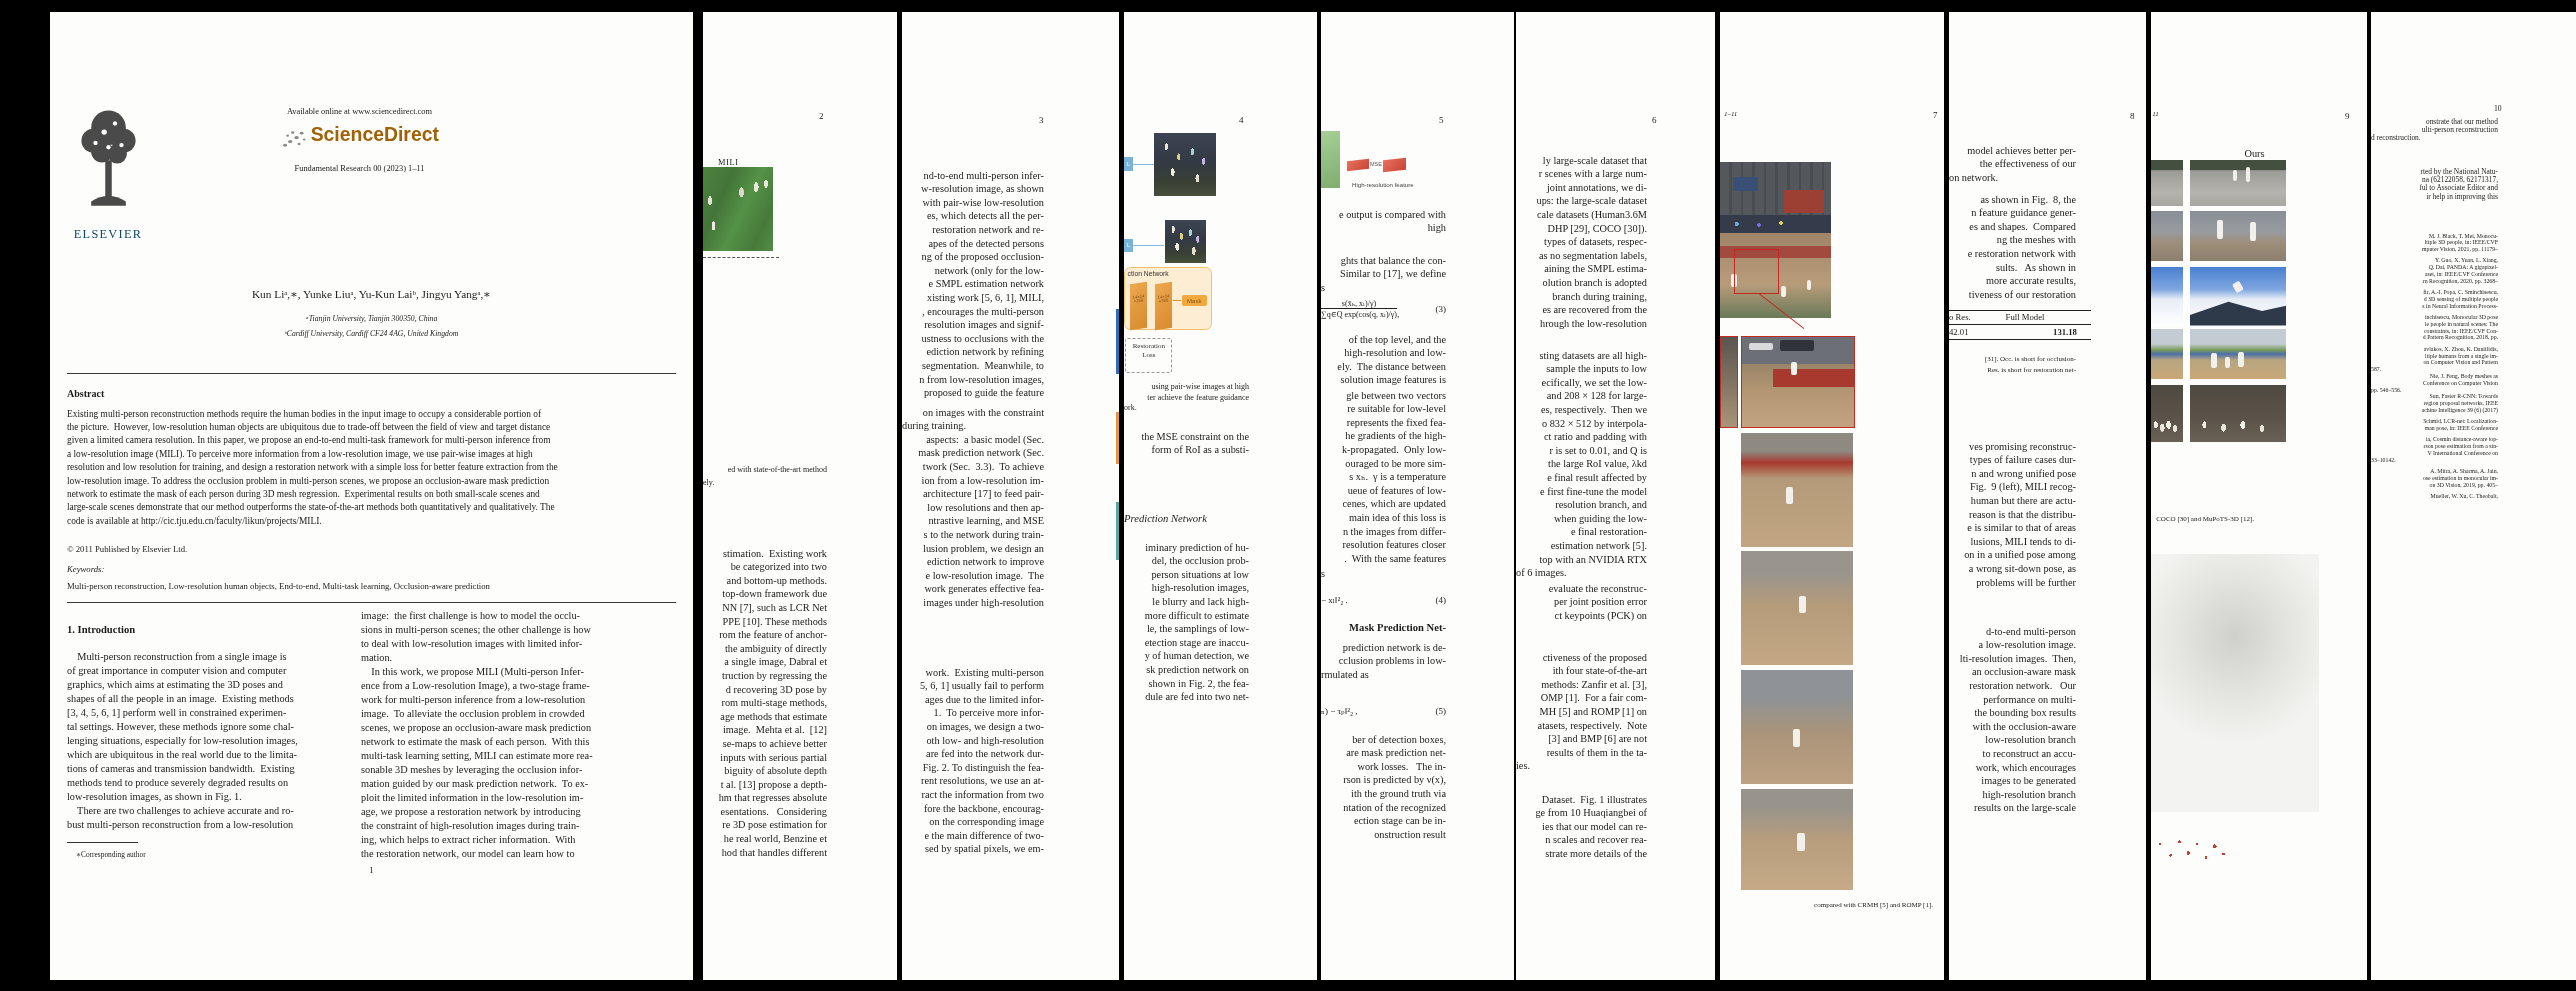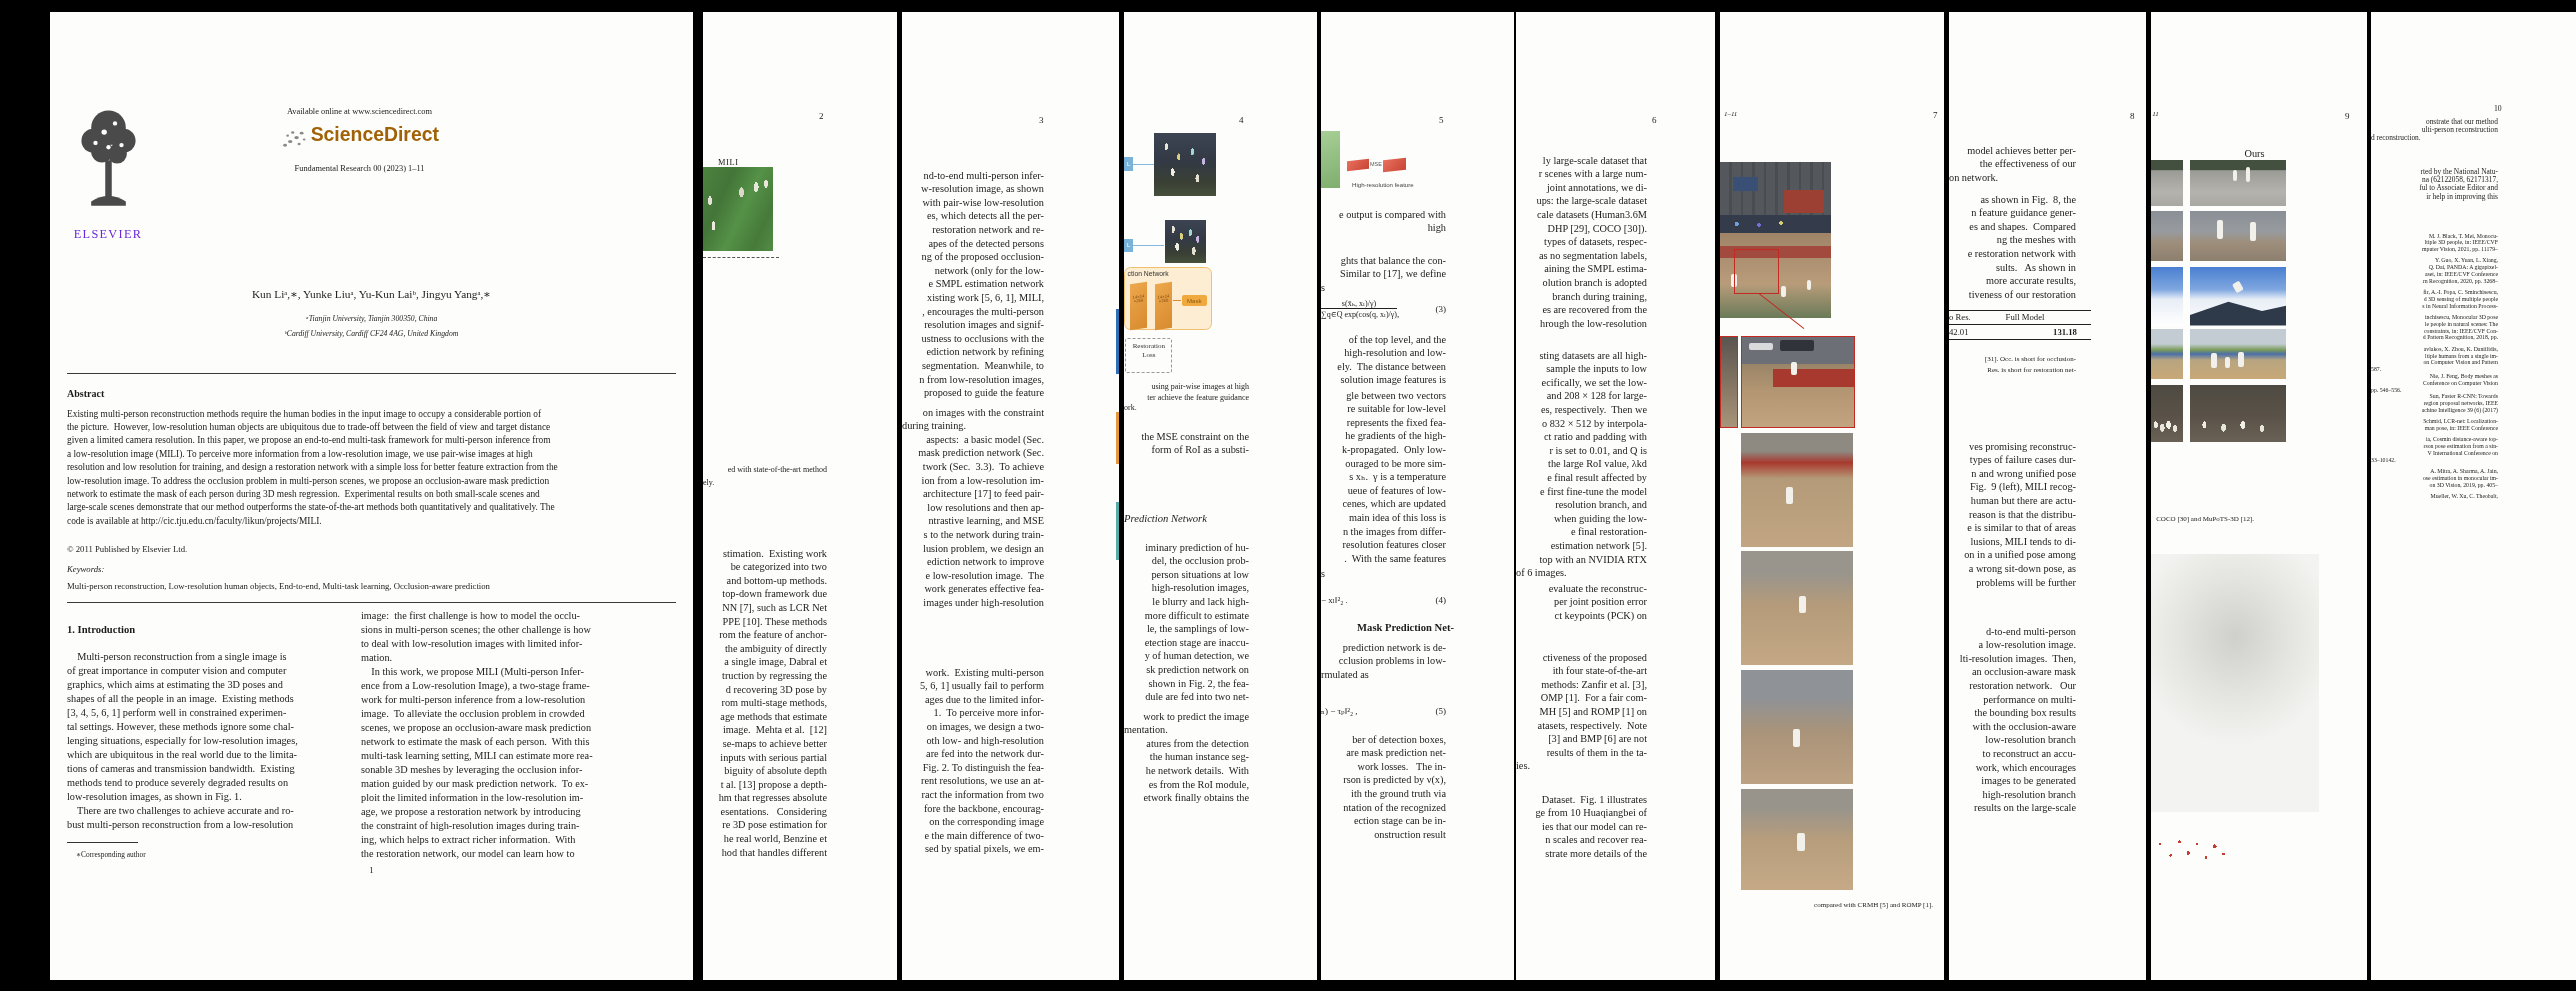--- a/index.html
+++ b/index.html
@@ -19,21 +19,21 @@
   .pgnum{font-size:9px;color:#222;}
   .ital{font-style:italic;}
   .bold{font-weight:bold;}
   .ctr{text-align:center;}
   .rule{background:#3a3a3a;height:1px;}
   
   .procedia{border-top:4.5px double #0a0a0a;border-bottom:4.5px double #0a0a0a;text-align:center;
             font-family:"Liberation Sans","DejaVu Sans",sans-serif;font-size:17px;line-height:23px;padding:5.2px 2.6px;}
   .procedia .sci{text-decoration:underline;}
   .sd-brand{font-family:"Liberation Sans","DejaVu Sans",sans-serif;font-weight:bold;font-size:19.4px;color:#a16207;}
-  .elsv{font-size:12.3px;letter-spacing:1.3px;color:#6d28d9;}
+  .elsv{font-size:12.3px;letter-spacing:1.3px;color:#0c4a6e;}
   
   .eqrow{position:absolute;display:flex;justify-content:space-between;align-items:center;font-size:9px;}
   .frac{display:inline-block;text-align:center;font-size:8px;}
   .frac .num{border-bottom:0.6px solid #222;padding:0 2.6px 0.6px 2.6px;display:block;}
   .frac .den{display:block;padding-top:0.6px;}
   
   .photo{position:absolute;overflow:hidden;}
   .redbox{position:absolute;border:1.3px solid #c22a22;}
   .redline{position:absolute;height:1.3px;background:#c22a22;transform-origin:left center;}
   .ph-soccer{background:
@@ -349,29 +349,20 @@
       <div class="ln">high-resolution images,</div>
       <div class="ln">le blurry and lack high-</div>
       <div class="ln">more difficult to estimate</div>
       <div class="ln">le, the samplings of low-</div>
       <div class="ln">etection stage are inaccu-</div>
       <div class="ln">y of human detection, we</div>
       <div class="ln">sk prediction network on</div>
       <div class="ln">shown in Fig. 2, the fea-</div>
       <div class="ln">dule are fed into two net-</div>
     </div>
-  <div class="abs alignR t16" style="left:0;top:698px;width:125px;">
-      <div class="ln">work to predict the image</div>
-      <div class="ln lnL">mentation.</div>
-      <div class="ln">atures from the detection</div>
-      <div class="ln">the human instance seg-</div>
-      <div class="ln">he network details.  With</div>
-      <div class="ln">es from the RoI module,</div>
-      <div class="ln">etwork finally obtains the</div>
-    </div>
 </div>
 
 <div class="page" style="left:1321px;width:193px;">
   <div class="abs pgnum" style="left:118px;top:103px;">5</div>
   <div class="greenslab" style="left:0;top:119px;width:19.4px;height:57px;"></div>
   <div class="redslab" style="left:26px;top:148px;width:22px;height:10.3px;"></div>
   <div class="abs" style="left:49px;top:149px;font-size:5.5px;color:#5a5a5a;font-family:'Liberation Sans',sans-serif;">MSE</div>
   <div class="redslab" style="left:62px;top:147px;width:23px;height:11.6px;"></div>
   <div class="abs" style="left:31px;top:169px;font-size:6.1px;color:#444;font-family:'Liberation Sans',sans-serif;">High-resolution feature</div>
   <div class="abs alignR t16" style="left:0;top:196px;width:125px;"><span>e output is compared with high</span></div>
@@ -408,21 +399,21 @@
       <div class="ln">main idea of this loss is</div>
       <div class="ln">n the images from differ-</div>
       <div class="ln">resolution features closer</div>
       <div class="ln">.  With the same features</div>
     </div>
   <div class="abs t16" style="left:0;top:555px;">s</div>
   <div class="eqrow" style="left:0;top:583px;width:125px;">
     <span>− xₗ‖²₂ .</span>
     <span>(4)</span>
   </div>
-  <div class="abs bold" style="left:0;top:610px;font-size:10.6px;text-align:right;width:125px;padding-left:8px;">Mask Prediction Net-</div>
+  <div class="abs bold" style="left:0;top:610px;font-size:10.6px;text-align:right;width:125px;">Mask Prediction Net-</div>
   <div class="abs alignR t16" style="left:0;top:629px;width:125px;">
       <div class="ln">prediction network is de-</div>
       <div class="ln">cclusion problems in low-</div>
       <div class="ln lnL">rmulated as</div>
     </div>
   <div class="eqrow" style="left:0;top:694px;width:125px;">
     <span>ₙ) − τₚ‖²₂ ,</span>
     <span>(5)</span>
   </div>
   <div class="abs alignR t16" style="left:0;top:721px;width:125px;">

